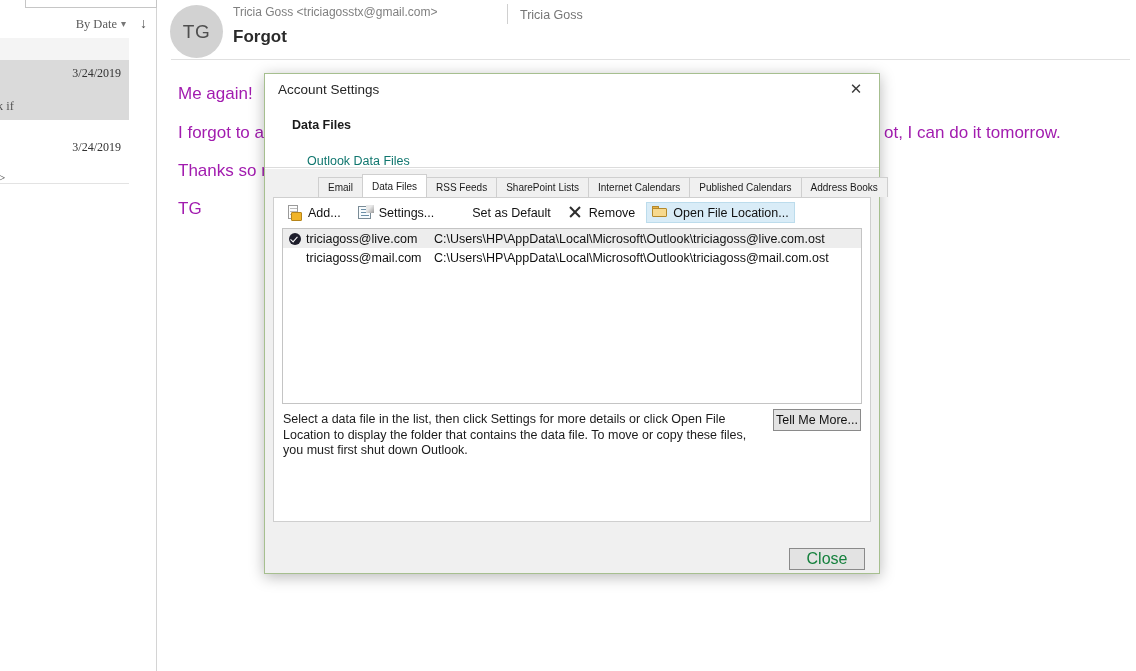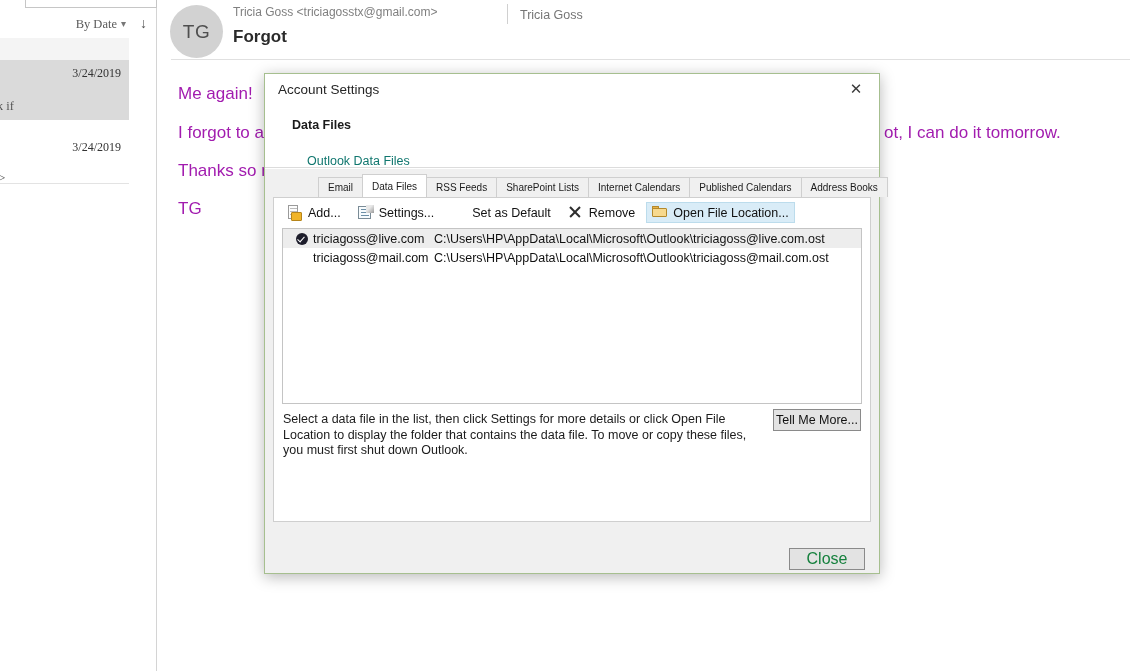--- a/index.html
+++ b/index.html
@@ -441,21 +441,21 @@
     height: 19px;
     align-items: center;
     font-size: 12.5px;
     color: #111;
   }
   .lv-row.selected { background: #ededed; }
   .lv-row .cell-name {
     width: 144px;
     display: flex;
     align-items: center;
-    padding-left: 13px;
+    padding-left: 6px;
     box-sizing: border-box;
     white-space: nowrap;
   }
   .lv-row .cell-loc {
     flex: 1;
     padding-left: 7px;
     box-sizing: border-box;
     white-space: nowrap;
   }
   .default-badge {

